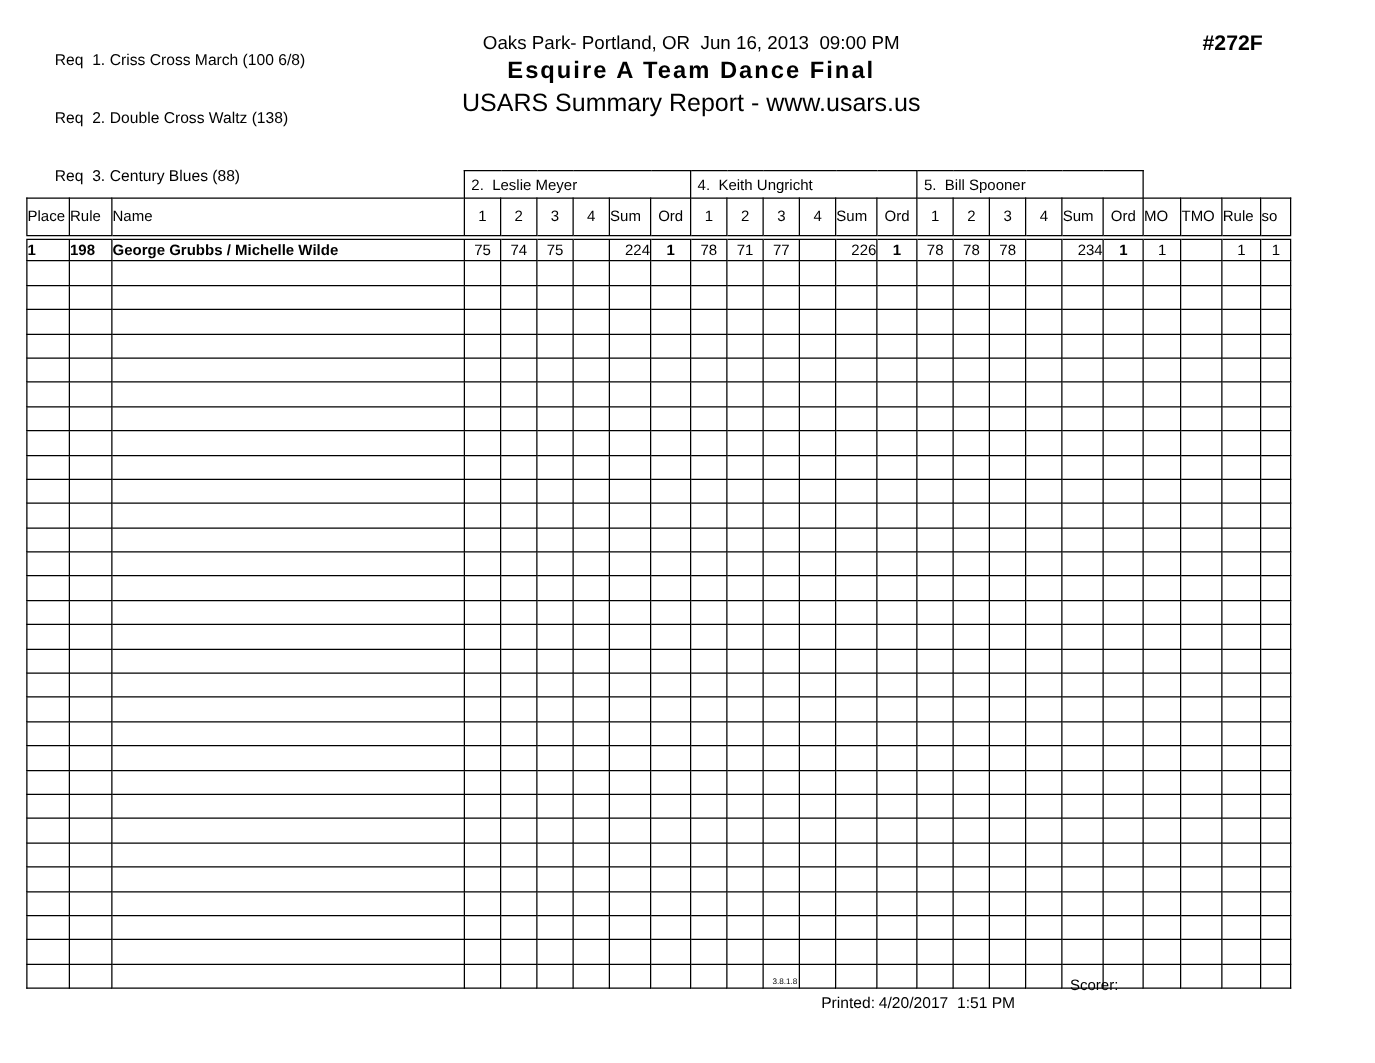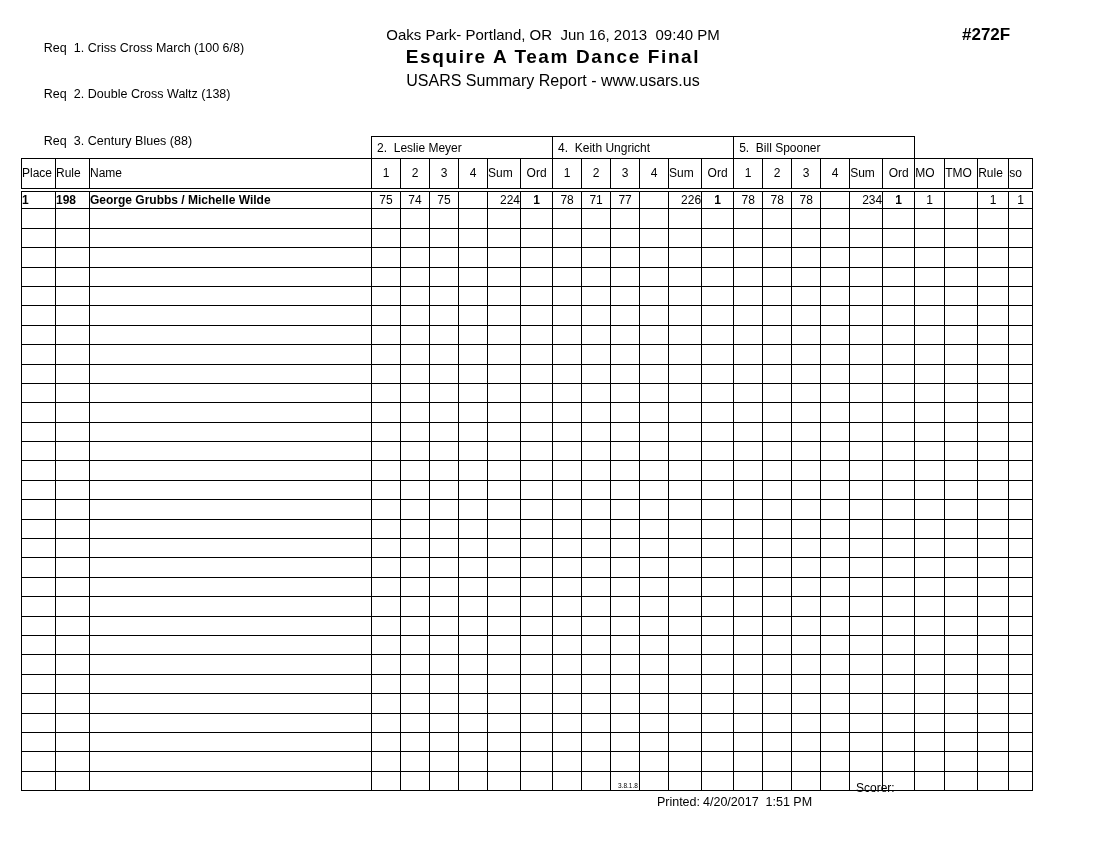--- a/index.html
+++ b/index.html
@@ -16,21 +16,21 @@
   
   .req-block { position: absolute; left: 23px; top: 25px; font-size: 12.5px; line-height: 15.5px; }
   .req-item { white-space: pre; }
   .req-label { display: inline-block; min-width: 44px; white-space: pre; }
 
   
   .title-block { position: absolute; left: 280px; top: 24px; width: 546px; text-align: center; }
   .t1 { font-size: 16.5px; font-weight: bold; letter-spacing: 0.2px; white-space: pre; }
   .t2 { font-size: 15px; margin-top: 2px; white-space: pre; }
   .t3 { font-size: 19px; font-weight: bold; letter-spacing: 1.6px; margin-top: 3px; white-space: pre; }
-  .t4 { font-size: 16px; margin-top: 4px; white-space: pre; }
+  .t4 { font-size: 20px; margin-top: 4px; white-space: pre; }
 
   
   .event-number { position: absolute; left: 962px; top: 25px; font-size: 17px; font-weight: bold; }
 
   
   table.score-table {
     position: absolute; left: 21px; top: 136px;
     width: 1011px;
     border-collapse: collapse;
     table-layout: fixed;
@@ -75,21 +75,21 @@
     </div>
     <div class="req-item">
       <span class="req-label">Req  2.</span><span>Double Cross Waltz (138)</span>
     </div>
     <div class="req-item">
       <span class="req-label">Req  3.</span><span>Century Blues (88)</span>
     </div>
   </div>
 
   <div class="title-block">
-    <div class="t2">Oaks Park- Portland, OR  Jun 16, 2013  09:40 PM</div>
+    <div class="t2">Oaks Park- Portland, OR  Jun 16, 2013  09:00 PM</div>
     <div class="t3">Esquire A Team Dance Final</div>
     <div class="t4">USARS Summary Report - www.usars.us</div>
   </div>
 
   <div class="event-number">#272F</div>
 
   <table class="score-table">
     <colgroup>
       <col style="width:34px">
         <col style="width:34px">

